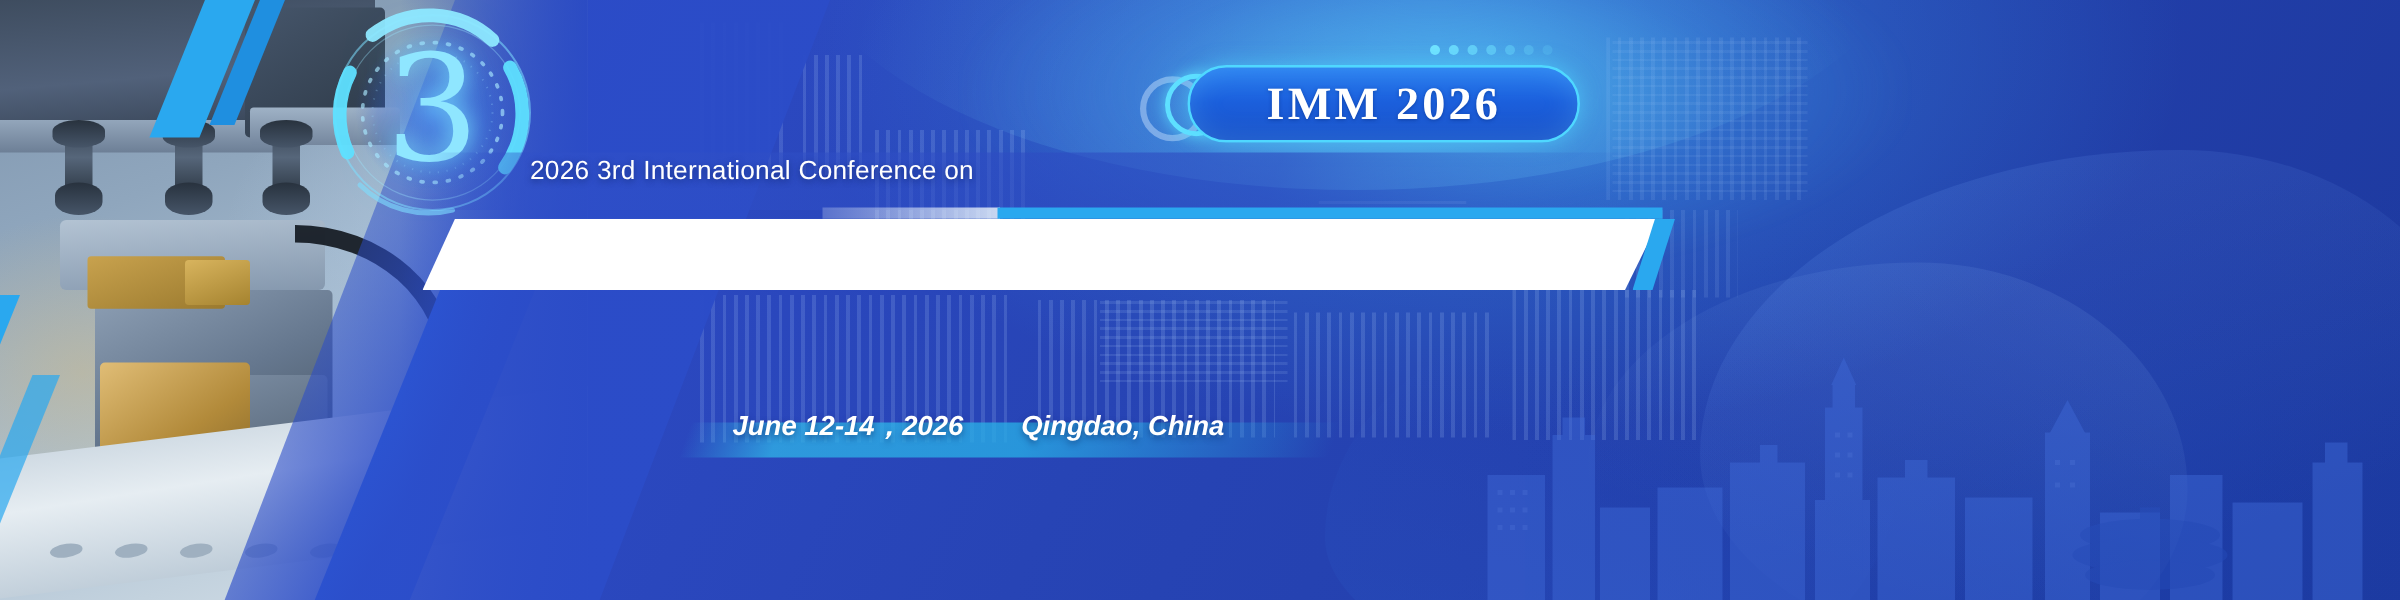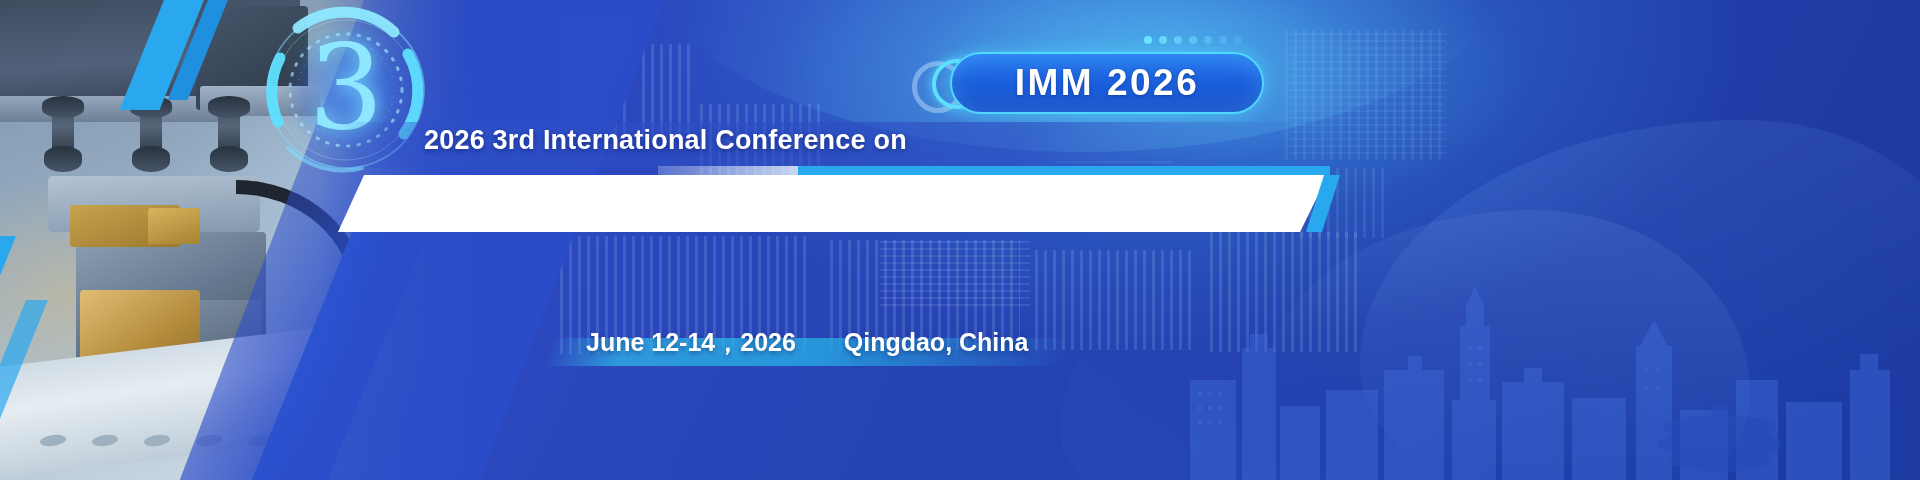--- a/index.html
+++ b/index.html
@@ -211,21 +211,21 @@
   .badge-pill {
     position:absolute; left:38px; top:0;
     width:314px; height:62px;
     border-radius:31px;
     background:linear-gradient(180deg,#2a7ff0 0%,#1b5fdc 48%,#1a52c9 100%);
     border:2px solid #4fd8ff;
     box-shadow:0 0 16px rgba(80,215,255,.55), inset 0 0 22px rgba(120,220,255,.22);
     display:flex; align-items:center; justify-content:center;
   }
   .badge-text {
-    font-family:Liberation Sans, sans-serif;
+    font-family:Liberation Serif, serif;
     font-size:37px; font-weight:bold;
     color:#ffffff;
     letter-spacing:2.5px;
     white-space:nowrap;
     text-shadow:0 1px 3px rgba(0,40,120,.5);
   }
   .badge-ring {
     position:absolute; left:0; top:9px;
     width:52px; height:52px; border-radius:50%;
     border:5px solid rgba(205,228,255,.45);
@@ -248,21 +248,21 @@
     height:46px;
   }
   .subtitle-ribbon {
     position:absolute; left:0; top:0;
     width:980px; height:46px;
     background:linear-gradient(90deg, rgba(58,92,210,.0) 0%, rgba(48,80,200,.55) 10%, rgba(44,74,192,.62) 70%, rgba(44,74,192,0) 100%);
     transform:skewX(-20deg);
   }
   .subtitle {
     position:absolute; left:92px; top:3px;
-    font-size:27px; font-weight:bold;
+    font-size:21px; font-weight:normal;
     color:#ffffff;
     white-space:nowrap;
     letter-spacing:.2px;
     text-shadow:0 2px 5px rgba(10,30,90,.6);
   }
 
   .title-bar {
     position:absolute; left:328px; top:166px;
     width:1000px; height:66px;
   }
@@ -303,24 +303,25 @@
     width:520px; height:42px;
   }
   .date-band-bg {
     position:absolute; left:0; top:12px;
     width:520px; height:28px;
     background:linear-gradient(90deg, rgba(50,190,235,0) 0%, rgba(48,185,233,.72) 14%, rgba(40,170,228,.80) 52%, rgba(36,150,220,.25) 90%, rgba(36,150,220,0) 100%);
     transform:skewX(-20deg);
   }
   .date-text {
     position:absolute; left:38px; top:0;
-    font-size:25px; font-weight:bold;
+    font-size:22px; font-weight:bold;
     color:#ffffff;
     white-space:nowrap;
     text-shadow:0 2px 5px rgba(10,40,100,.55);
+    font-style:italic;
   }
   .date-text .gap { display:inline-block; width:34px; }
 </style>
 </head>
 <body>
 
 <div class="banner">
 
   <div class="bg-layer">
     <div class="glow-arc"></div>

